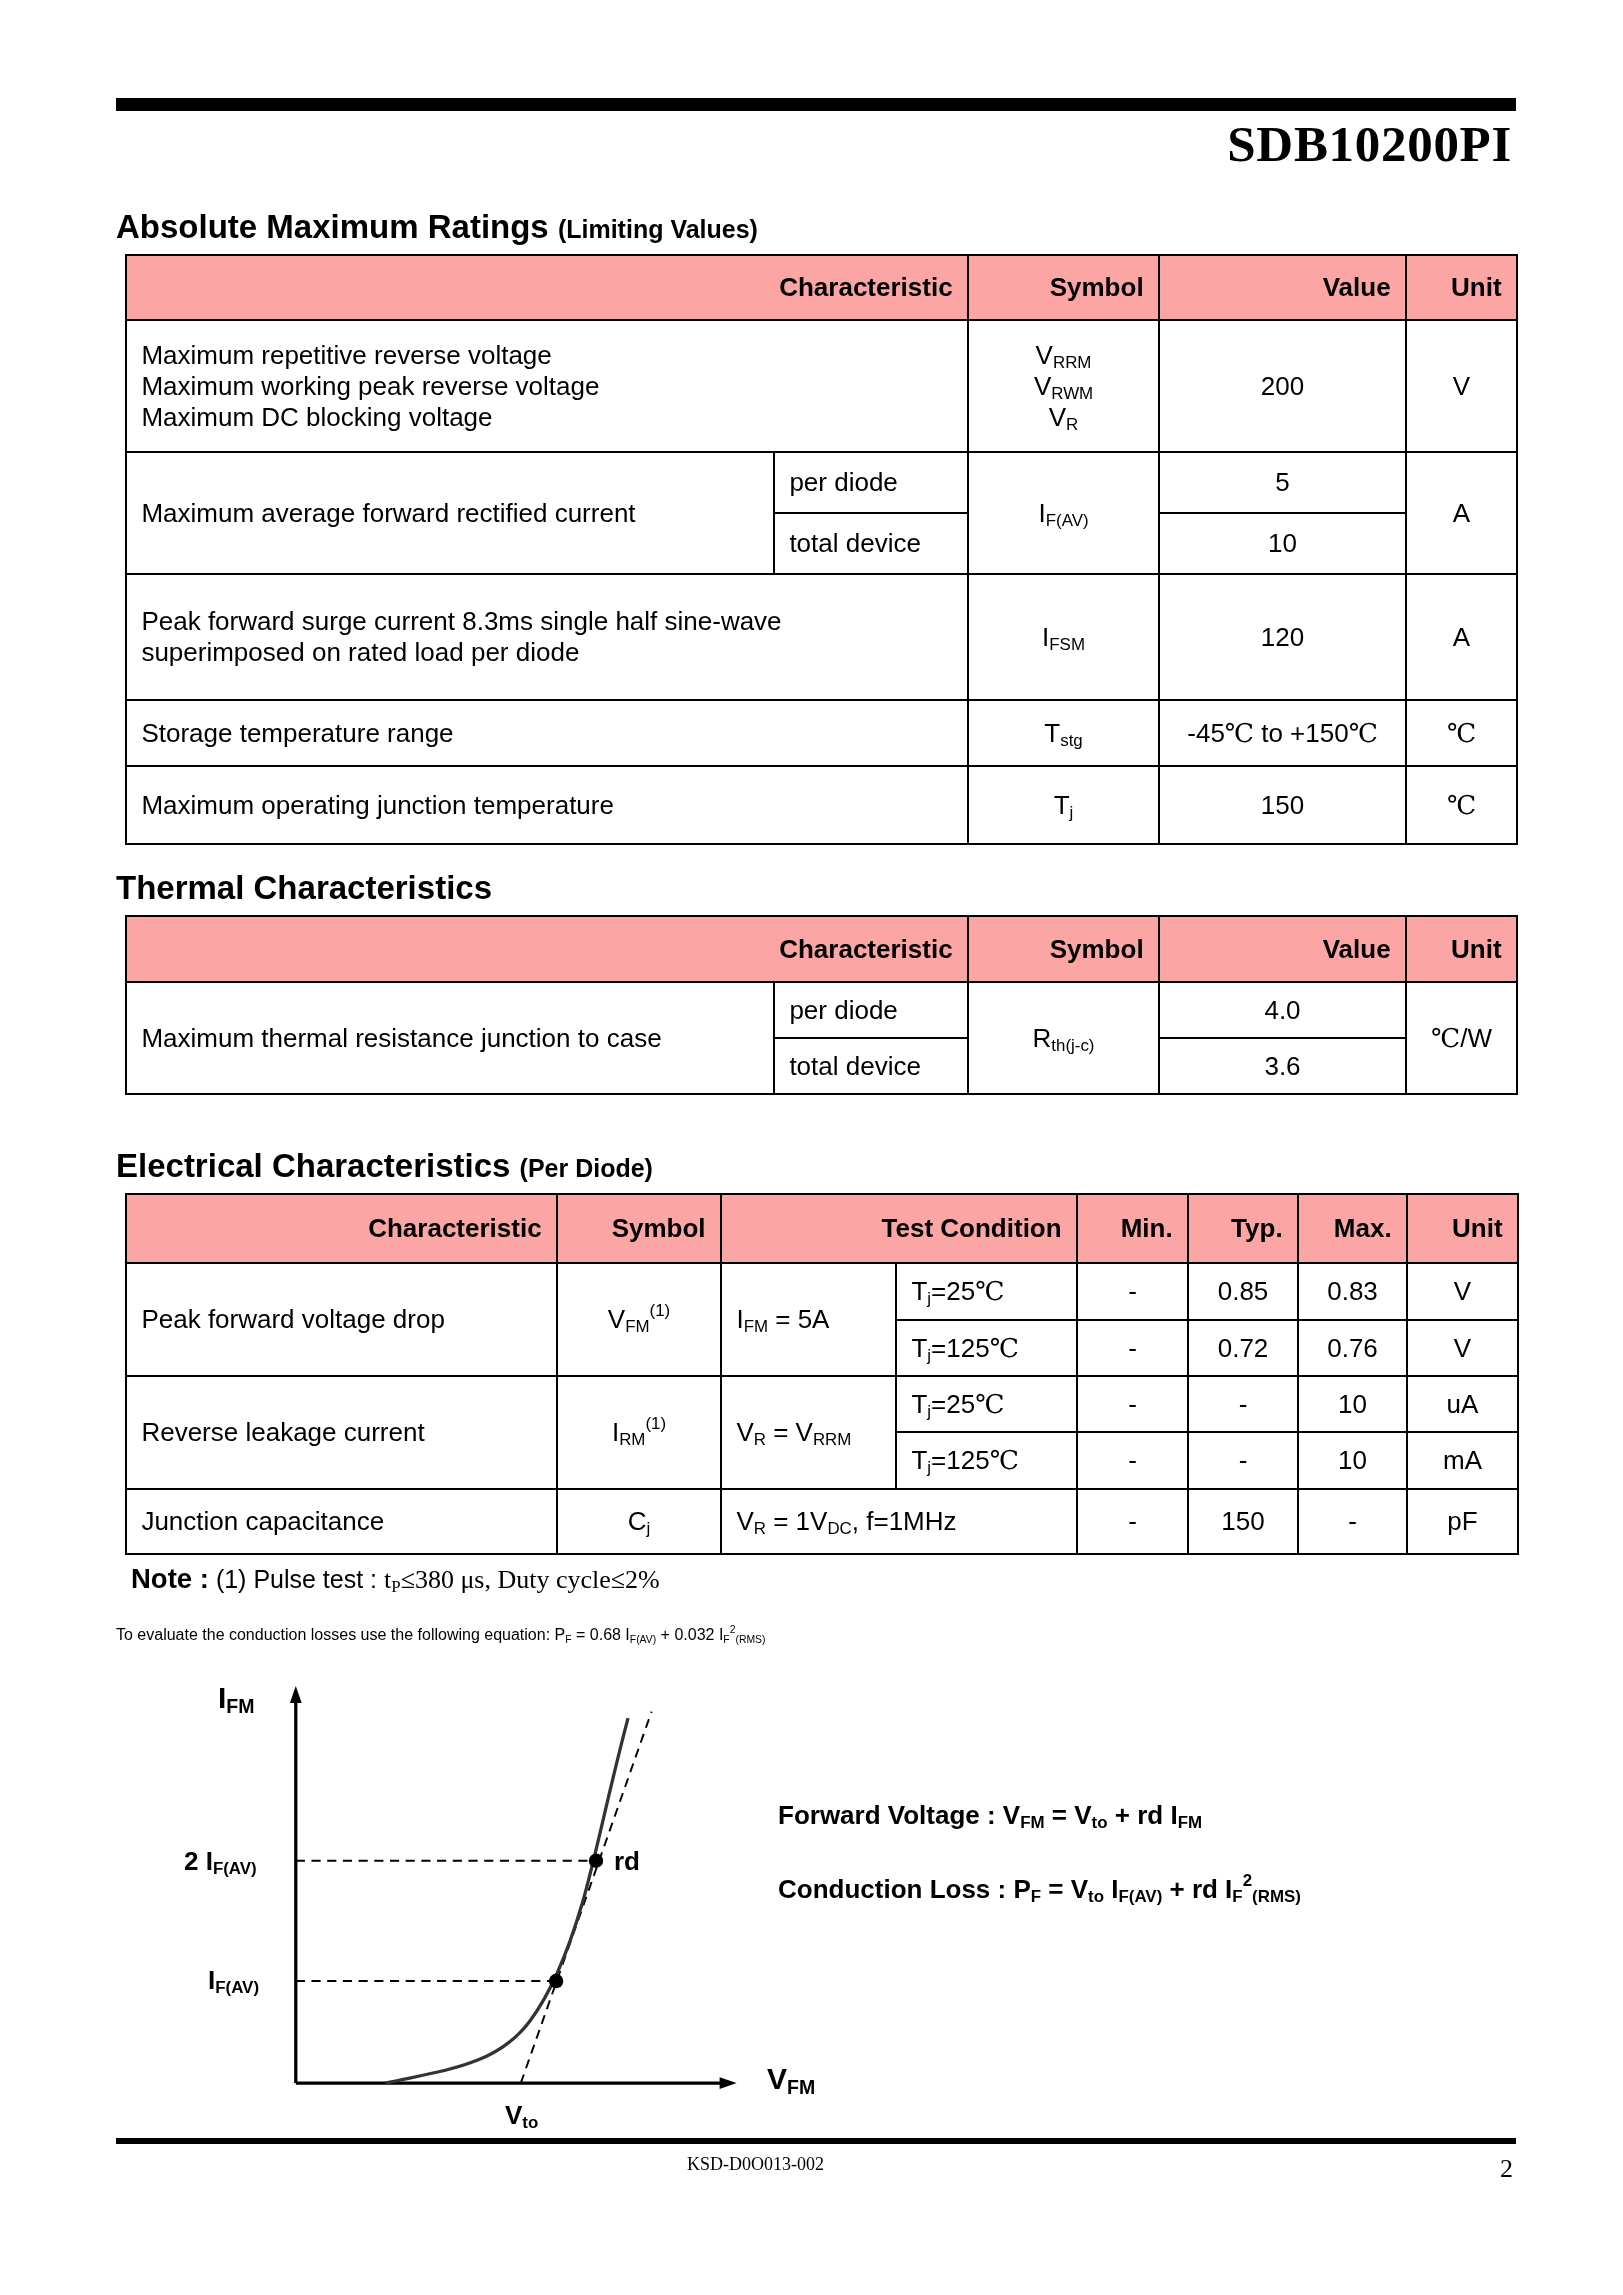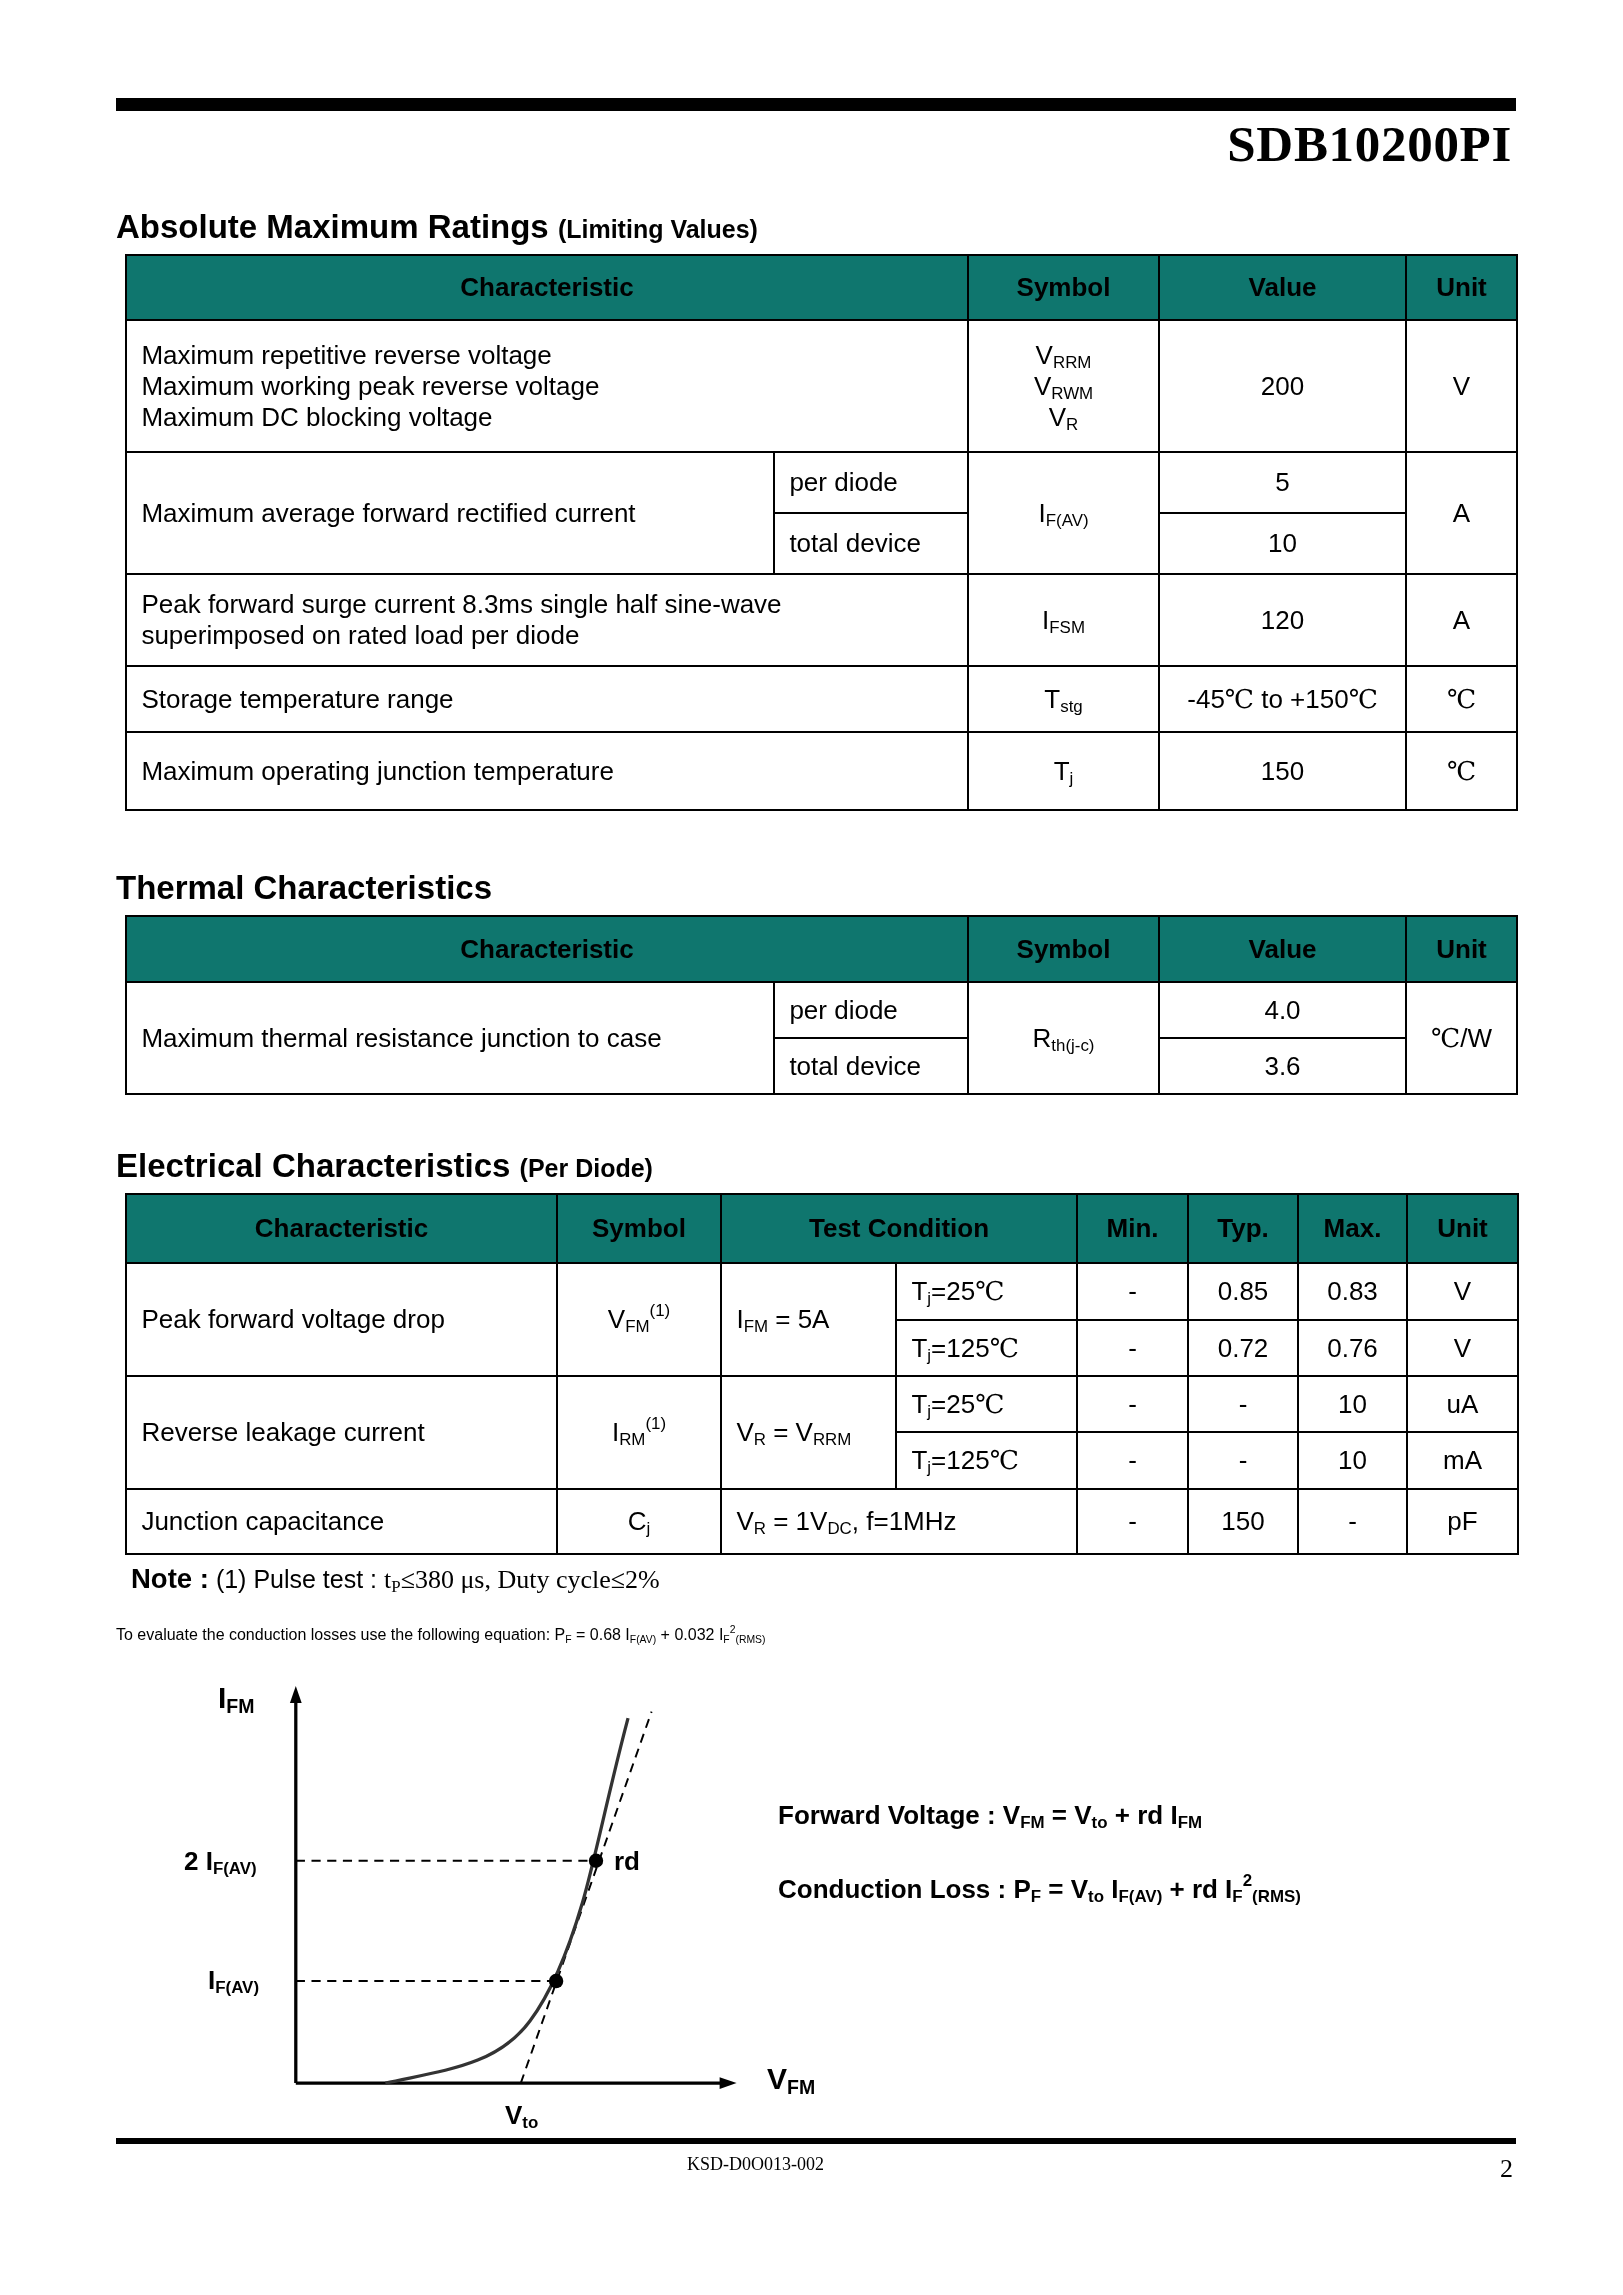--- a/index.html
+++ b/index.html
@@ -4,21 +4,21 @@
 <style>
   html, body { margin: 0; padding: 0; background: #ffffff; }
   body { width: 1623px; height: 2295px; position: relative; overflow: hidden; color: #000; font-family: "Liberation Sans", sans-serif; }
   .abs { position: absolute; }
   .topbar { left: 116px; top: 98px; width: 1400px; height: 13px; background: #000; }
   .part-no { right: 111px; top: 115px; font-family: "Liberation Serif", serif; font-weight: bold; font-size: 51px; letter-spacing: 0.7px; }
   .sec-title { font-family: "Liberation Sans", sans-serif; font-weight: bold; font-size: 33px; left: 116px; white-space: nowrap; }
   .sec-title .sub { font-size: 25px; }
   table.ds { position: absolute; left: 125px; width: 1391px; border-collapse: collapse; table-layout: fixed; font-size: 26px; }
   table.ds td, table.ds th { border: 2px solid #000; padding: 0 14.4px; vertical-align: middle; }
-  table.ds th { background: #0f766e; font-weight: bold; text-align: center; }
+  table.ds th { background: #fca5a5; font-weight: bold; text-align: right; }
   table.ds td.c { text-align: center; }
   table.ds td.l { text-align: left; }
   .lines div { line-height: 31px; }
   sub { font-size: 0.65em; vertical-align: -0.25em; line-height: 0; }
   sup { font-size: 0.65em; vertical-align: 0.7em; line-height: 0; }
   .deg { font-family: "DejaVu Serif", serif; font-weight: normal; }
   .note { left: 131px; top: 1563px; font-size: 25px; white-space: nowrap; }
   .note b { font-size: 27.5px; }
   .note .serif { font-family: "Liberation Serif", serif; font-size: 26px; }
   .eq-line { left: 116px; top: 1626px; font-size: 16px; white-space: nowrap; }
@@ -72,21 +72,21 @@
     <td rowspan="2" class="l">Maximum average forward rectified current</td>
     <td class="l">per diode</td>
     <td rowspan="2" class="c"><span>I</span><sub>F(AV)</sub></td>
     <td class="c">5</td>
     <td rowspan="2" class="c">A</td>
   </tr>
   <tr style="height:61px;">
     <td class="l">total device</td>
     <td class="c">10</td>
   </tr>
-  <tr style="height:92px;">
+  <tr style="height:126px;">
     <td colspan="2" class="l lines">
       <div>Peak forward surge current 8.3ms single half sine-wave</div>
       <div>superimposed on rated load per diode</div>
     </td>
     <td class="c"><span>I</span><sub>FSM</sub></td>
     <td class="c">120</td>
     <td class="c">A</td>
   </tr>
   <tr style="height:66px;">
     <td colspan="2" class="l">Storage temperature range</td>

